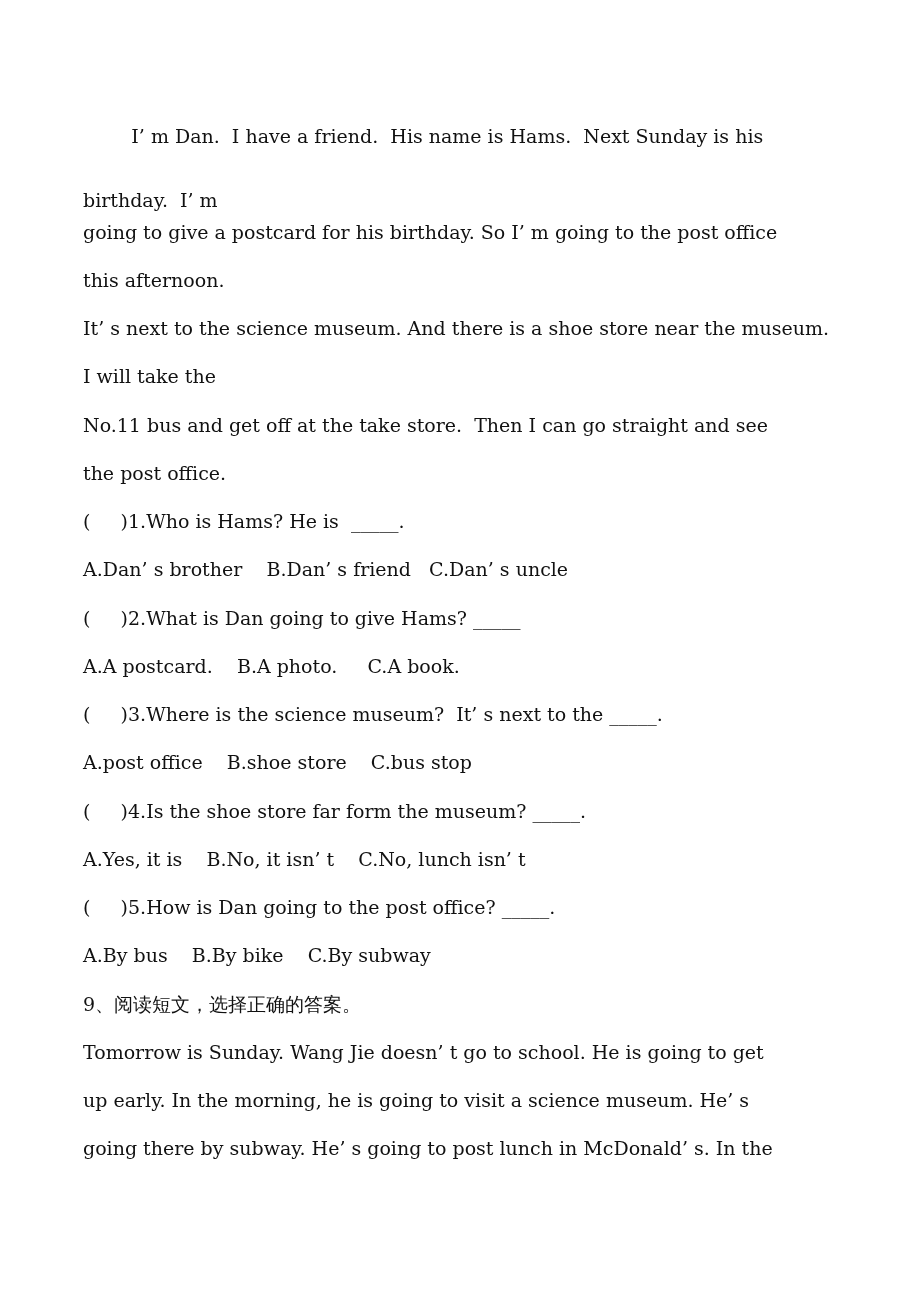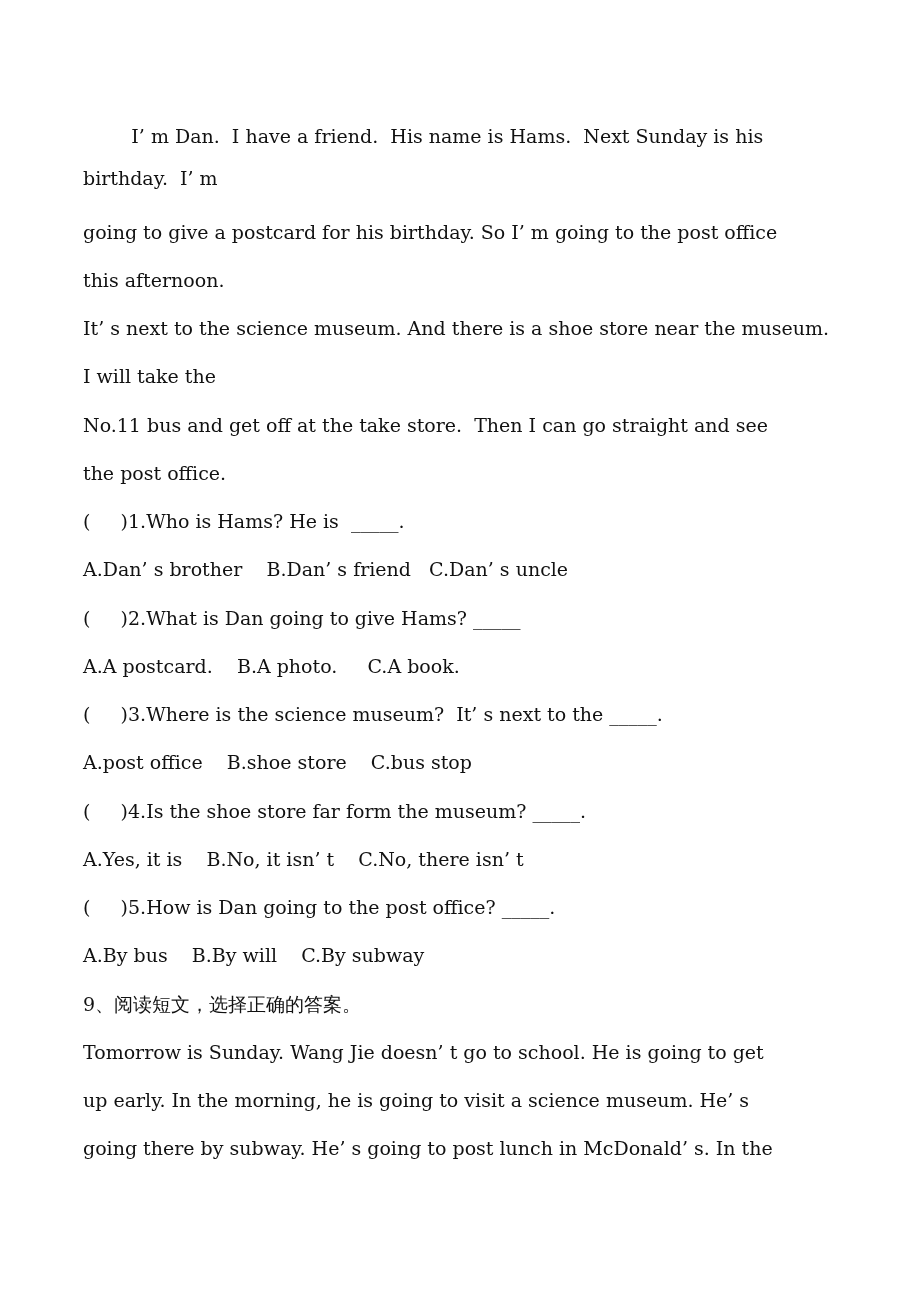--- a/index.html
+++ b/index.html
@@ -7,36 +7,36 @@
          font-family: "DejaVu Serif", "Liberation Serif", serif; color:#111; }
   .page { position:absolute; left:83px; top:0; width:760px; }
   .line { position:absolute; left:0; white-space:pre; font-size:19px; line-height:24px;
           transform-origin:left top; }
 </style>
 </head>
 <body>
 
 <div class="page">
   <div class="line" style="top:124px">        I’ m Dan.  I have a friend.  His name is Hams.  Next Sunday is his</div>
-  <div class="line" style="top:166px">birthday.  I’ m</div>
+  <div class="line" style="top:188px">birthday.  I’ m</div>
   <div class="line" style="top:220px">going to give a postcard for his birthday. So I’ m going to the post office</div>
   <div class="line" style="top:268px">this afternoon.</div>
   <div class="line" style="top:316px">It’ s next to the science museum. And there is a shoe store near the museum.</div>
   <div class="line" style="top:364px">I will take the</div>
   <div class="line" style="top:413px">No.11 bus and get off at the take store.  Then I can go straight and see</div>
   <div class="line" style="top:461px">the post office.</div>
 
   <div class="line" style="top:509px">(     )1.Who is Hams? He is  _____.</div>
   <div class="line" style="top:557px">A.Dan’ s brother    B.Dan’ s friend   C.Dan’ s uncle</div>
   <div class="line" style="top:606px">(     )2.What is Dan going to give Hams? _____</div>
   <div class="line" style="top:654px">A.A postcard.    B.A photo.     C.A book.</div>
   <div class="line" style="top:702px">(     )3.Where is the science museum?  It’ s next to the _____.</div>
   <div class="line" style="top:750px">A.post office    B.shoe store    C.bus stop</div>
   <div class="line" style="top:799px">(     )4.Is the shoe store far form the museum? _____.</div>
-  <div class="line" style="top:847px">A.Yes, it is    B.No, it isn’ t    C.No, there isn’ t</div>
+  <div class="line" style="top:847px">A.Yes, it is    B.No, it isn’ t    C.No, lunch isn’ t</div>
   <div class="line" style="top:895px">(     )5.How is Dan going to the post office? _____.</div>
-  <div class="line" style="top:943px">A.By bus    B.By will    C.By subway</div>
+  <div class="line" style="top:943px">A.By bus    B.By bike    C.By subway</div>
 
   <div class="line" style="top:992px">9、阅读短文，选择正确的答案。</div>
   <div class="line" style="top:1040px">Tomorrow is Sunday. Wang Jie doesn’ t go to school. He is going to get</div>
   <div class="line" style="top:1088px">up early. In the morning, he is going to visit a science museum. He’ s</div>
   <div class="line" style="top:1136px">going there by subway. He’ s going to post lunch in McDonald’ s. In the</div>
 </div>
 
 </body></html>

